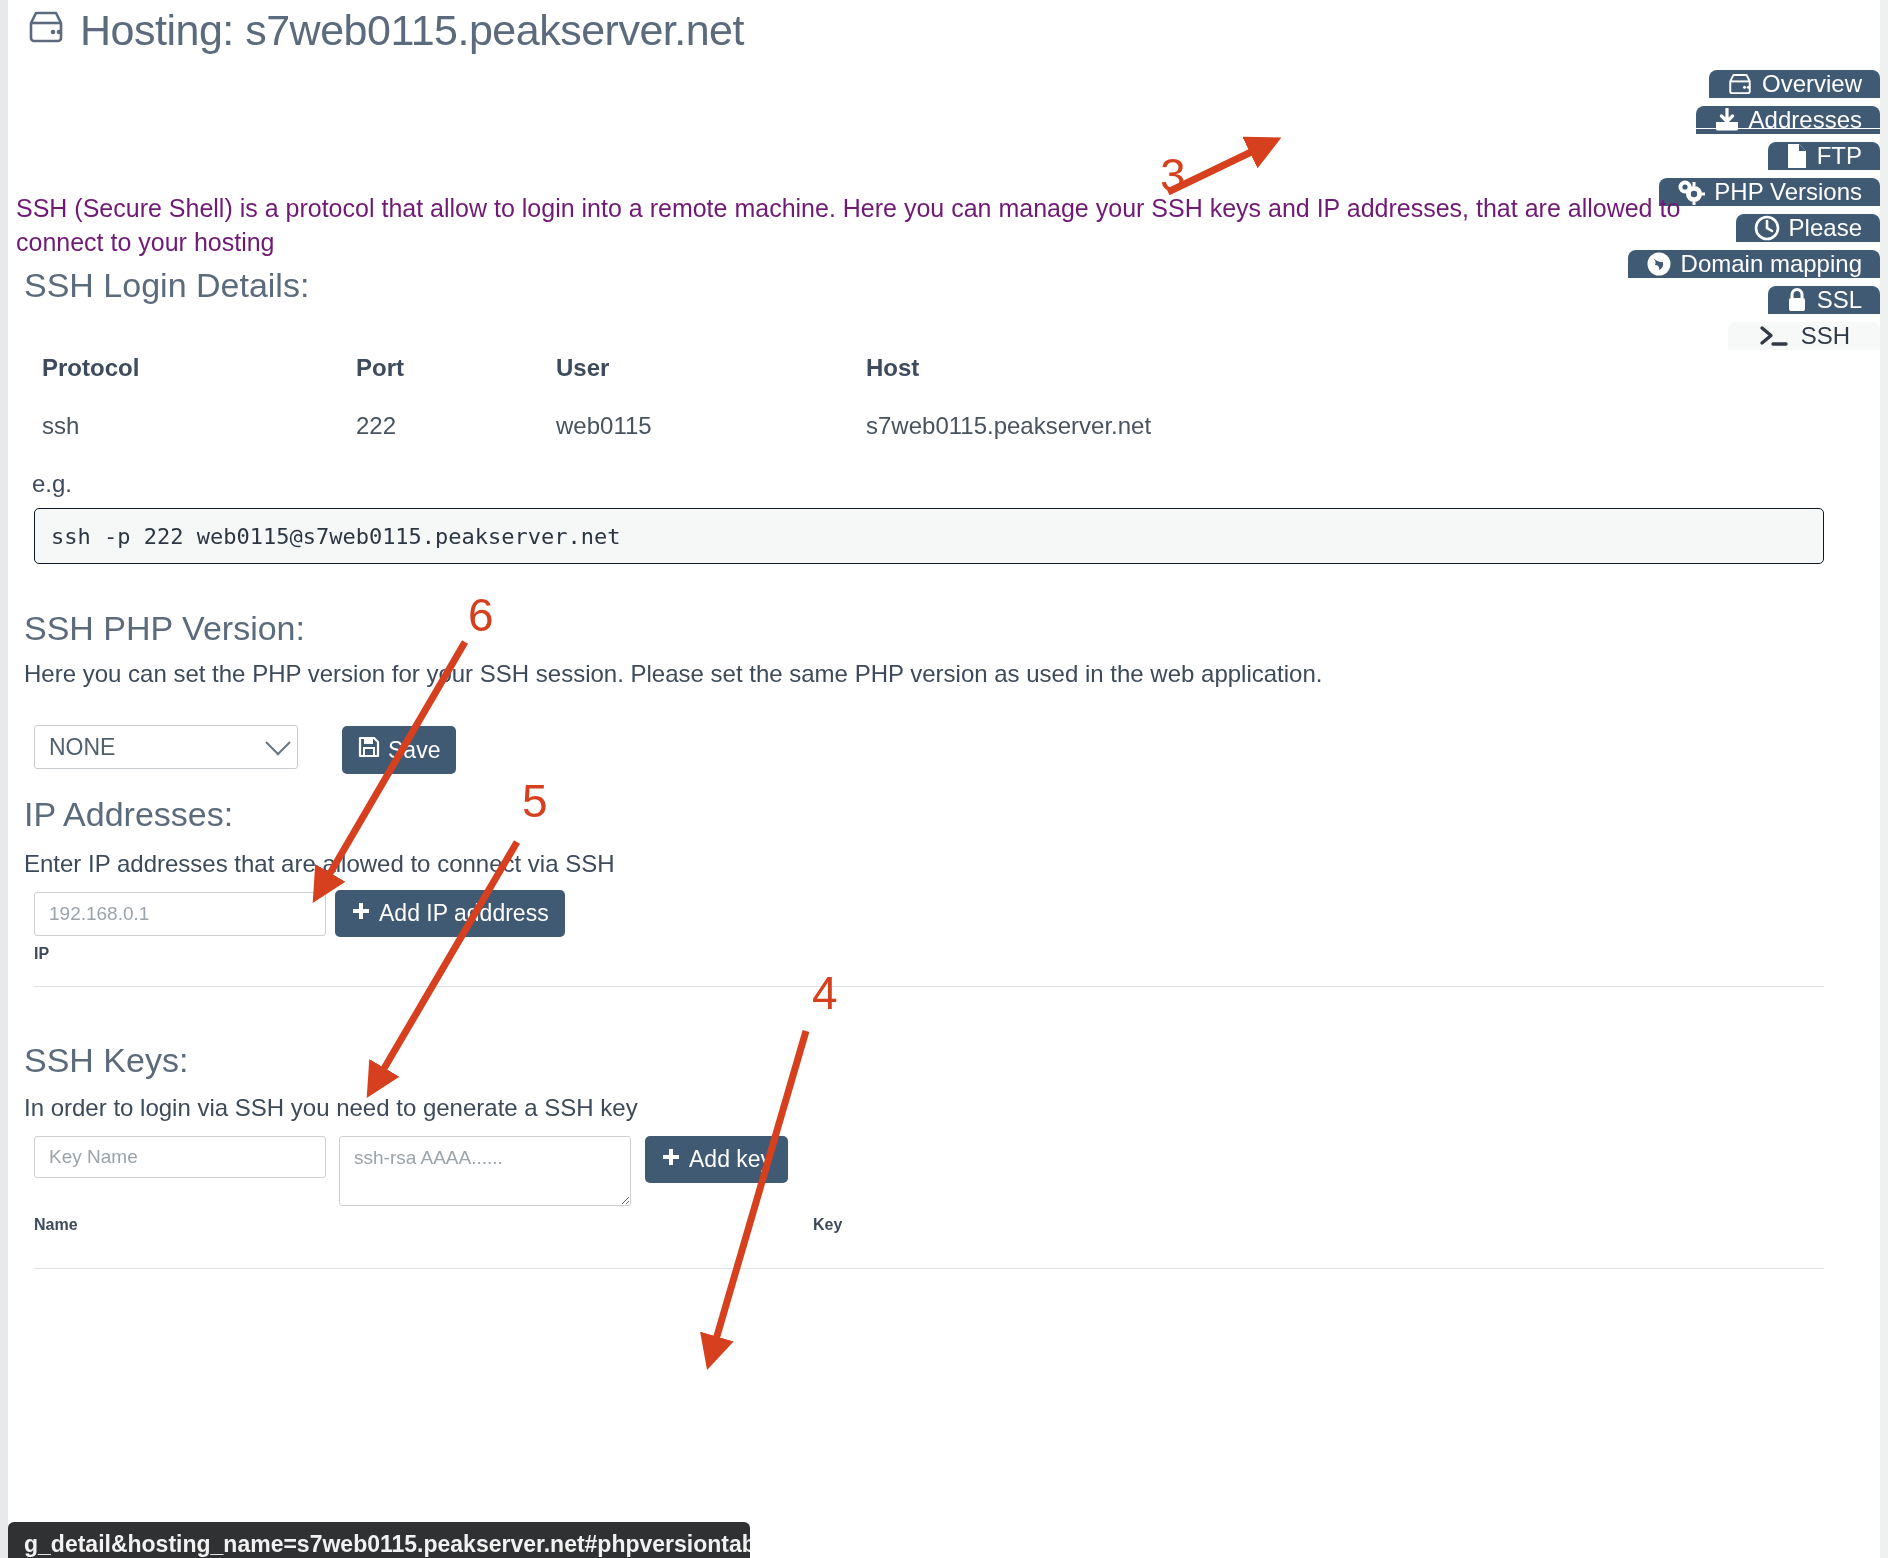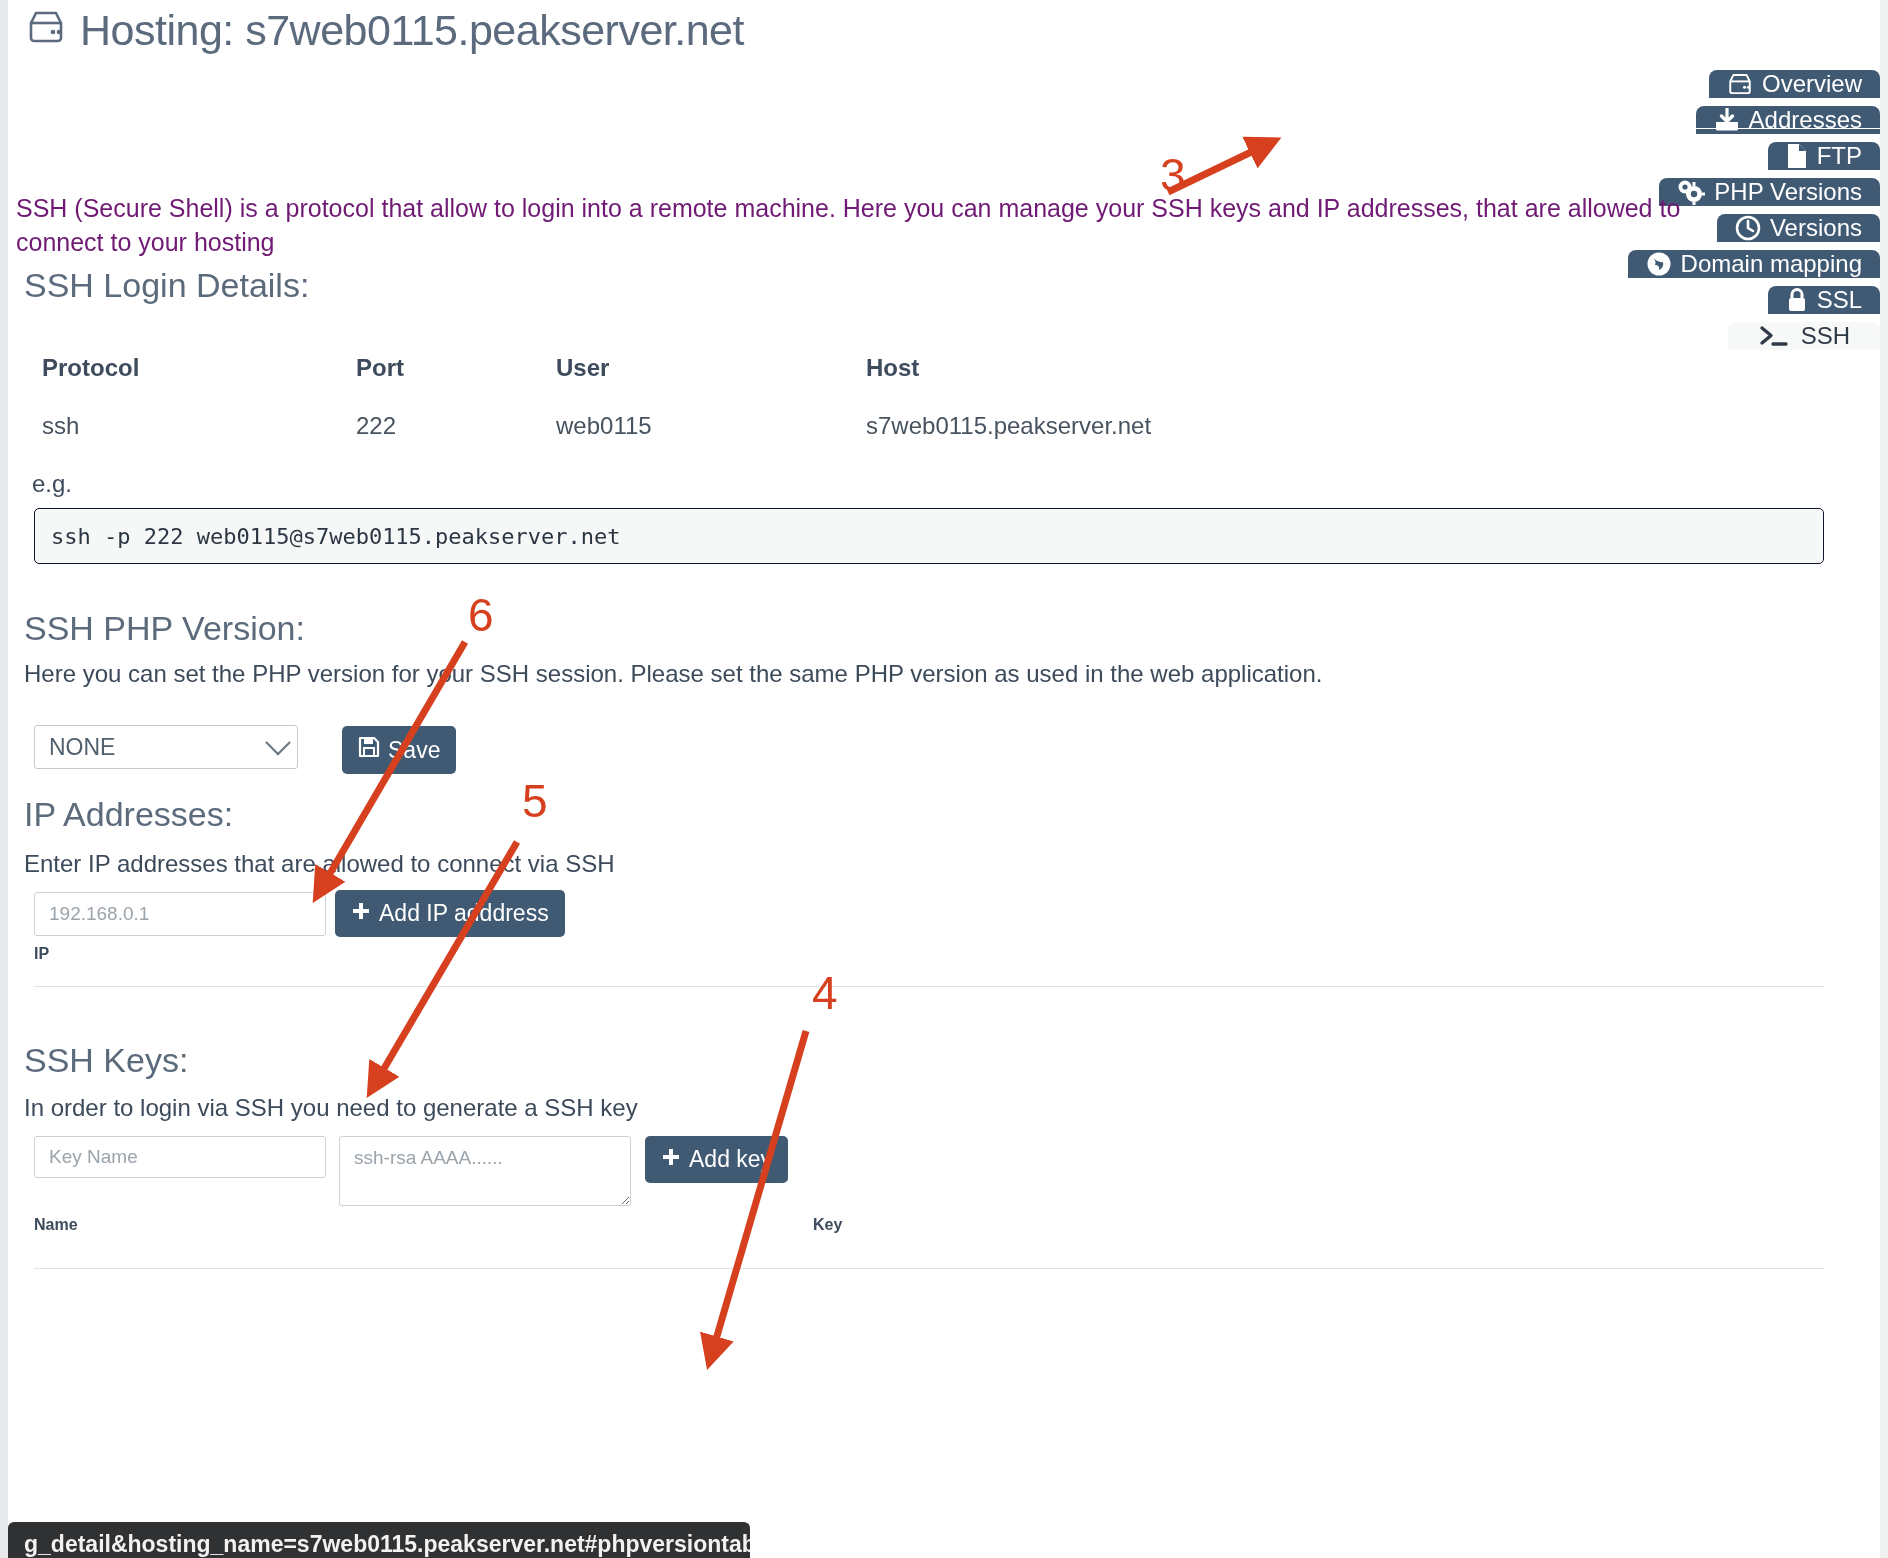--- a/index.html
+++ b/index.html
@@ -356,21 +356,21 @@
       <span>PHP Versions</span>
     </div>
 
     <div class="tab">
       <span class="ticon">
         <svg width="26" height="26" viewBox="0 0 26 26">
           <circle cx="13" cy="13" r="11" fill="none" stroke="#fff" stroke-width="2.6"></circle>
           <path d="M13 6 V13 L18 16" fill="none" stroke="#fff" stroke-width="2.6" stroke-linecap="round"></path>
         </svg>
       </span>
-      <span>Versions</span>
+      <span>Please</span>
     </div>
 
     <div class="tab">
       <span class="ticon">
         <svg width="26" height="26" viewBox="0 0 26 26">
           <circle cx="13" cy="13" r="11.5" fill="#fff"></circle>
           <path d="M6 6 Q11 10 9 14 Q14 14 13 19 Q18 17 17 11 Q12 12 6 6 Z" fill="#415a74"></path>
         </svg>
       </span>
       <span>Domain mapping</span>

